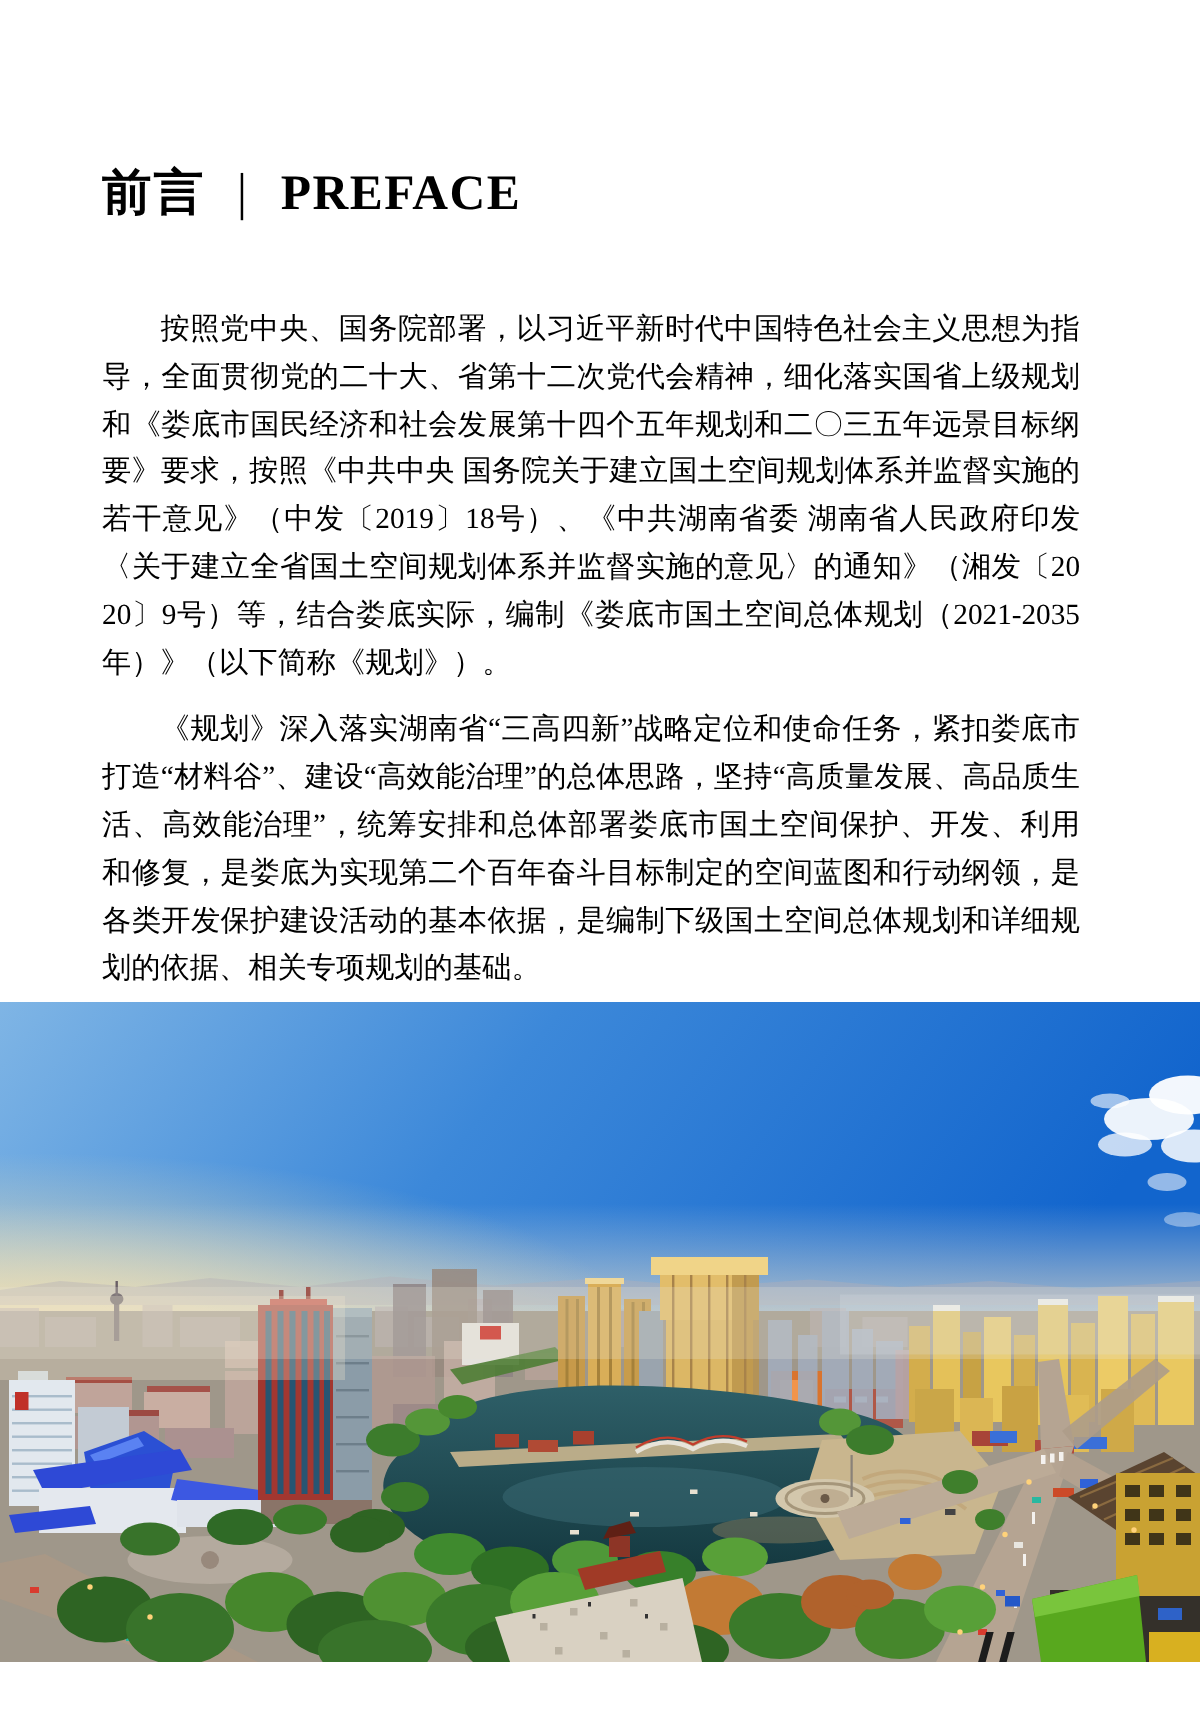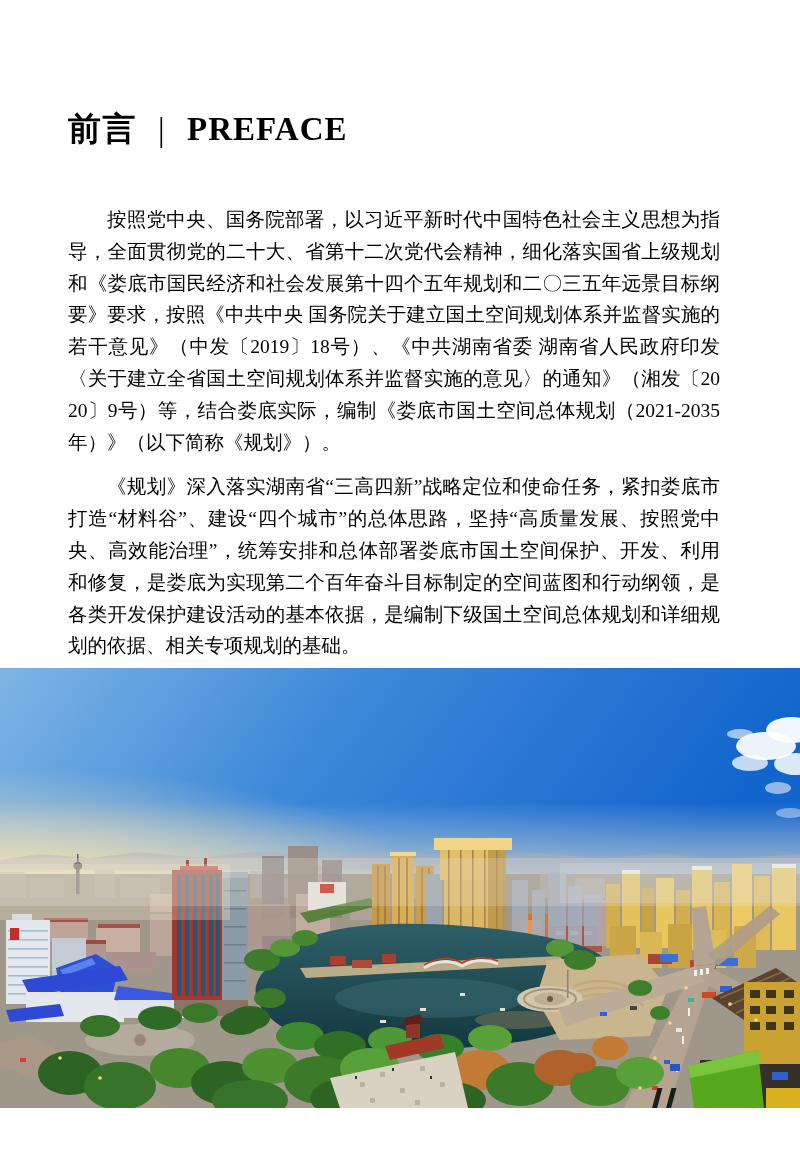--- a/index.html
+++ b/index.html
@@ -19,21 +19,21 @@
 <body>
 
 <div class="page">
 
   <h1 class="doc-title">
     <span class="t-cn">前言</span><span class="t-sep">|</span><span class="t-en">PREFACE</span>
   </h1>
 
   <div class="content">
     <p>按照党中央、国务院部署，以习近平新时代中国特色社会主义思想为指导，全面贯彻党的二十大、省第十二次党代会精神，细化落实国省上级规划和《娄底市国民经济和社会发展第十四个五年规划和二〇三五年远景目标纲要》要求，按照《中共中央 国务院关于建立国土空间规划体系并监督实施的若干意见》（中发〔2019〕18号）、《中共湖南省委 湖南省人民政府印发〈关于建立全省国土空间规划体系并监督实施的意见〉的通知》（湘发〔2020〕9号）等，结合娄底实际，编制《娄底市国土空间总体规划（2021-2035年）》（以下简称《规划》）。</p>
-    <p>《规划》深入落实湖南省“三高四新”战略定位和使命任务，紧扣娄底市打造“材料谷”、建设“四个城市”的总体思路，坚持“高质量发展、按照党中央、高效能治理”，统筹安排和总体部署娄底市国土空间保护、开发、利用和修复，是娄底为实现第二个百年奋斗目标制定的空间蓝图和行动纲领，是各类开发保护建设活动的基本依据，是编制下级国土空间总体规划和详细规划的依据、相关专项规划的基础。</p>
+    <p>《规划》深入落实湖南省“三高四新”战略定位和使命任务，紧扣娄底市打造“材料谷”、建设“高效能治理”的总体思路，坚持“高质量发展、高品质生活、高效能治理”，统筹安排和总体部署娄底市国土空间保护、开发、利用和修复，是娄底为实现第二个百年奋斗目标制定的空间蓝图和行动纲领，是各类开发保护建设活动的基本依据，是编制下级国土空间总体规划和详细规划的依据、相关专项规划的基础。</p>
   </div>
 
   <div class="photo">
     <svg viewBox="0 0 800 440" width="800" height="440" preserveAspectRatio="none" xmlns="http://www.w3.org/2000/svg">
       <defs>
         <linearGradient id="gSky" x1="0" y1="0" x2="1" y2="0.22">
           <stop offset="0" style="stop-color:var(--sky-left,#7fb5e5)"></stop>
           <stop offset="0.45" stop-color="#3c88d9"></stop>
           <stop offset="1" style="stop-color:var(--sky-right,#1265cd)"></stop>
         </linearGradient>

